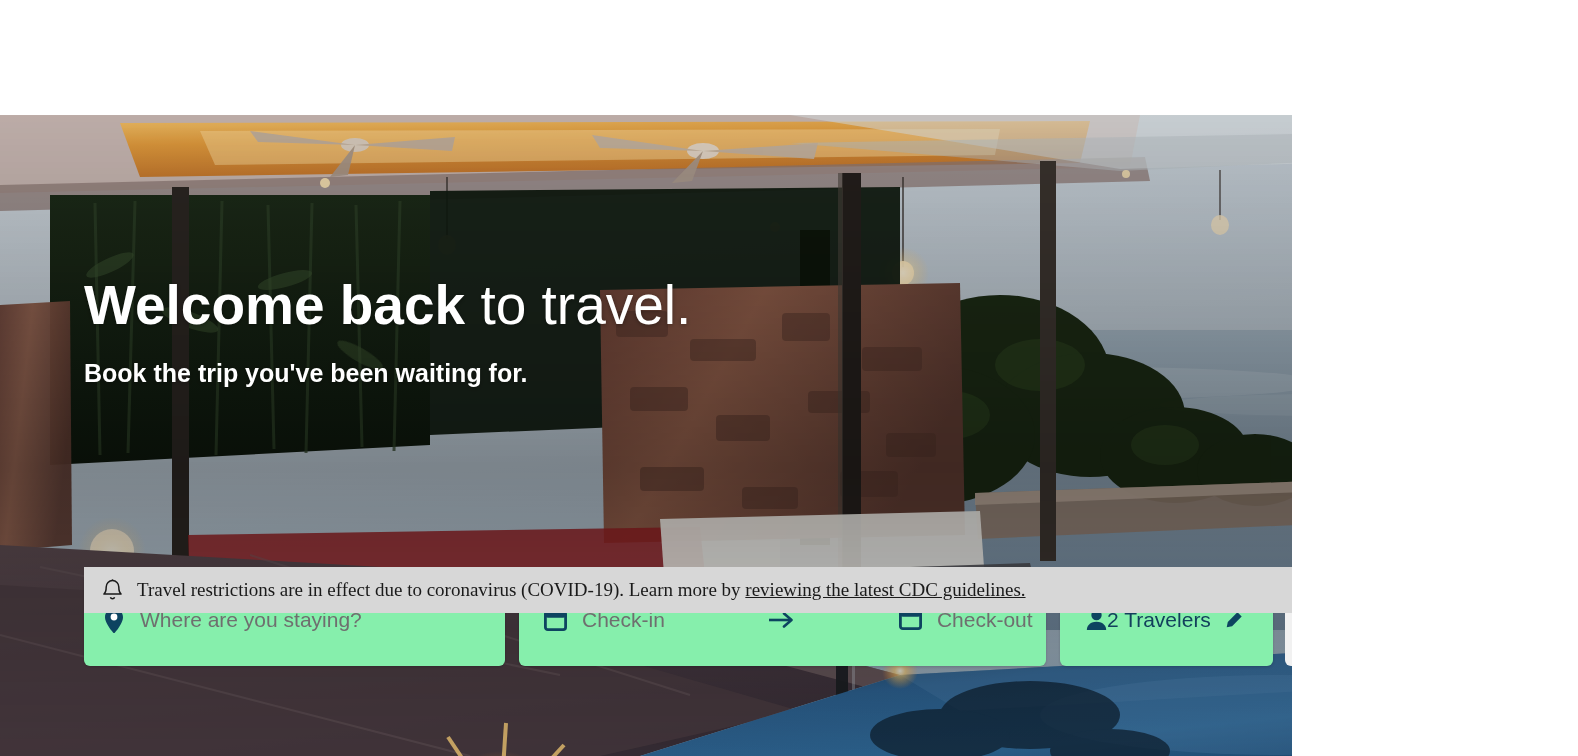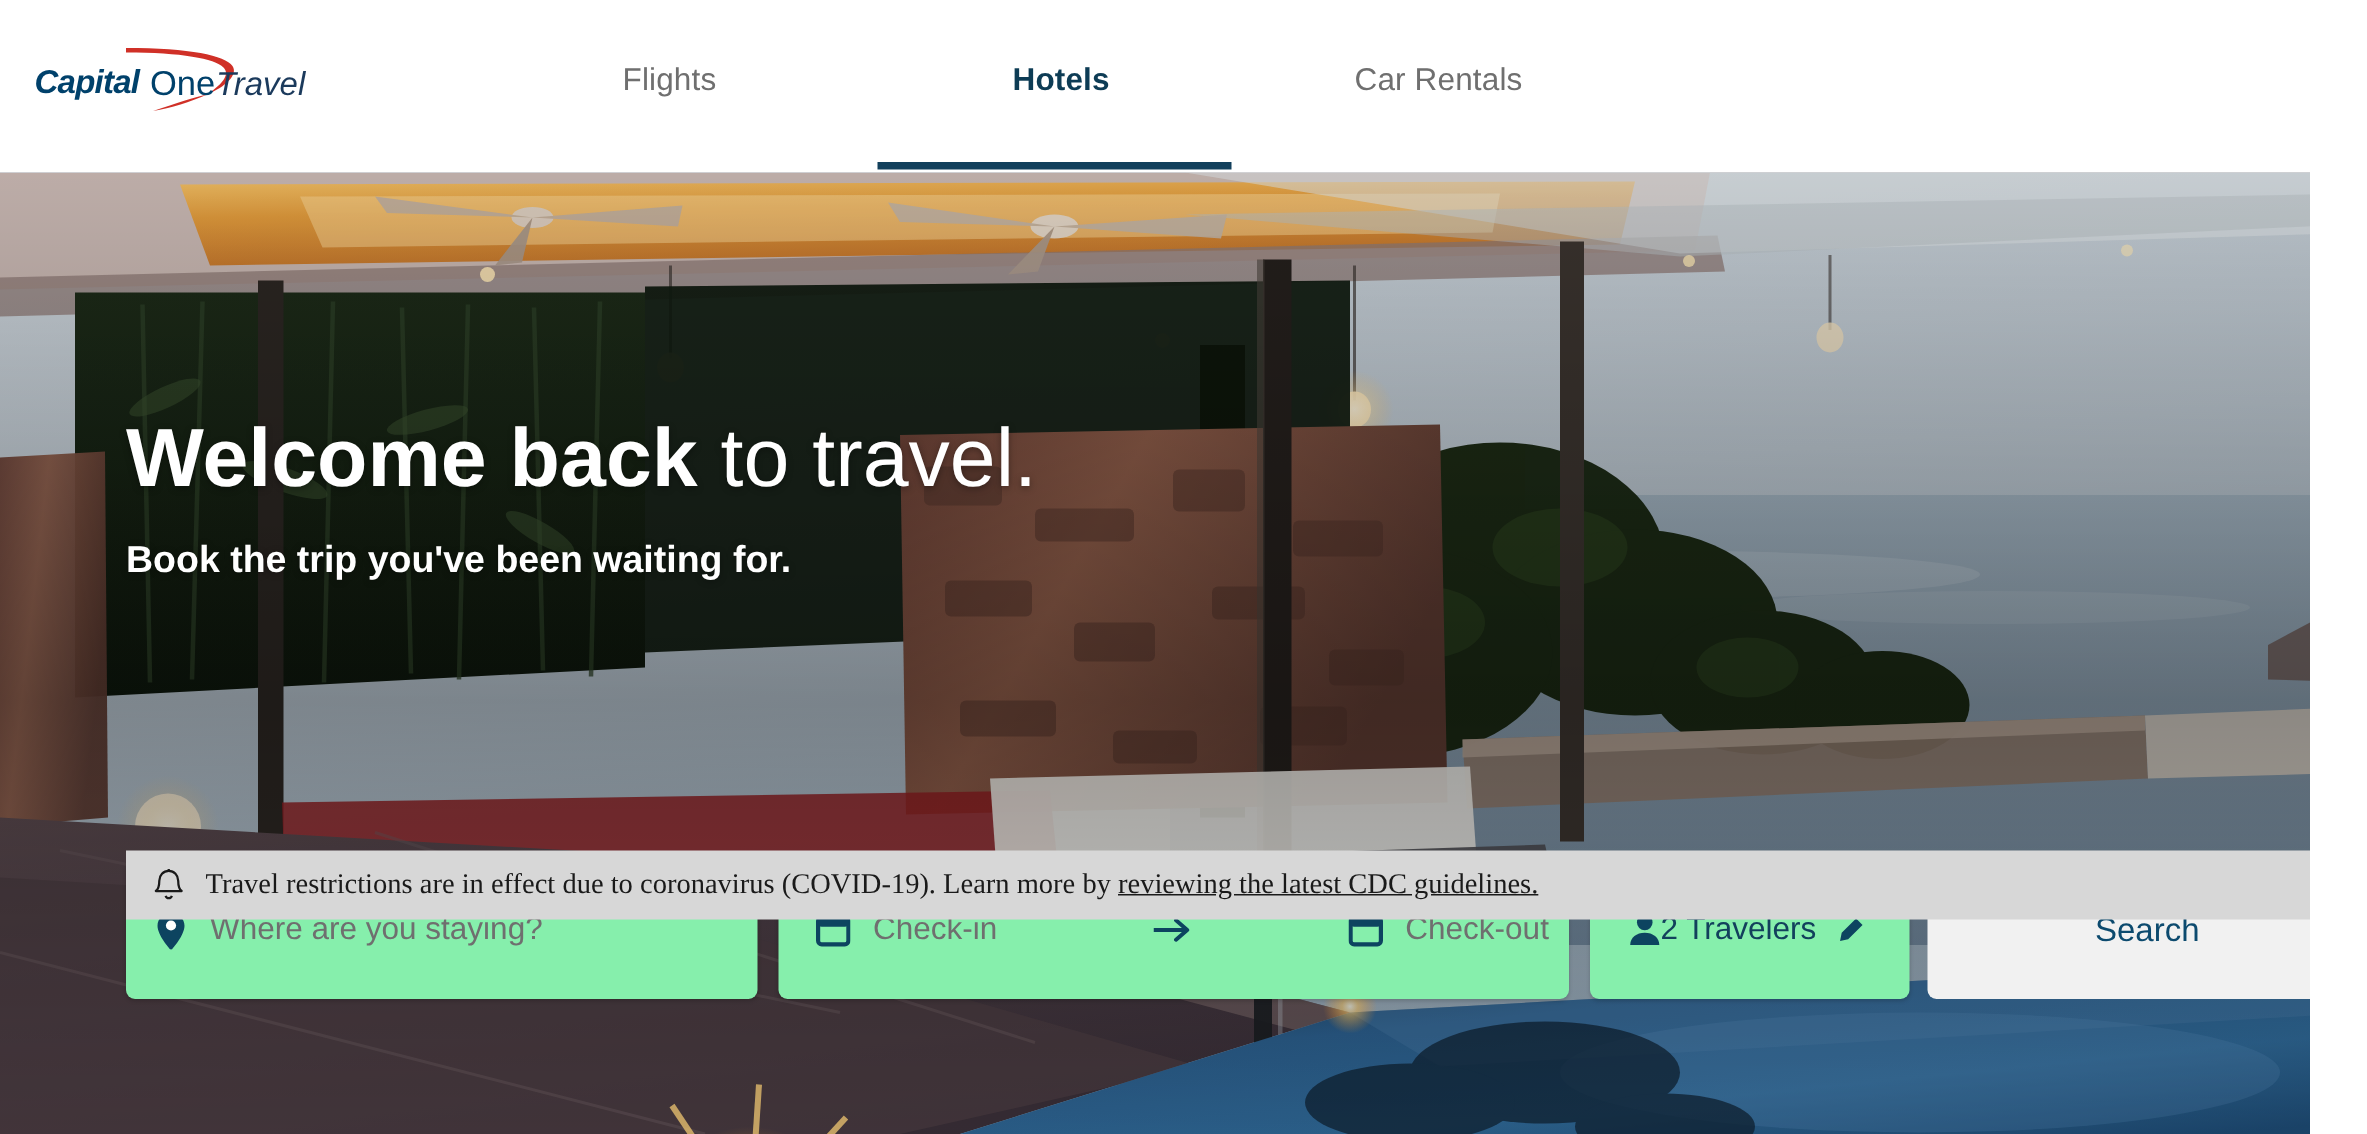--- a/index.html
+++ b/index.html
@@ -35,21 +35,21 @@
   .nav-underline {
     position: absolute; left: 585px; top: 108px;
     width: 236px; height: 5px; background: #12405c;
   }
 
   .rightnav { position: absolute; right: 0; top: 0; height: 115px; }
 
   
   .hero {
     position: absolute; left: 0; top: 115px;
-    width: 1540px; height: 641px;
+    width: 1292px; height: 641px;
     overflow: hidden;
     background: #2a2f3a;
   }
   .hero-svg { position: absolute; left: 0; top: 0; display: block; }
 
   
   .hero-copy { position: absolute; left: 84px; top: 163px; z-index: 20; }
   .headline {
     font-size: 55px; line-height: 1.0; color: #ffffff;
     text-shadow: 0 1px 5px rgba(0,0,0,.35); white-space: nowrap;
@@ -78,21 +78,21 @@
     justify-content: center; box-shadow: none;
   }
 
   .field-icon { display: inline-flex; align-items: center; justify-content: center; flex: 0 0 auto; }
   .field-label { font-size: 21px; color: #6f6f6f; white-space: nowrap; }
   .field-value { font-size: 21px; color: #12405c; white-space: nowrap; }
 
   .dest-label { margin-left: 16px; }
   .checkin-label { margin-left: 15px; }
   .date-arrow { margin: 0 0 0 104px; display: inline-flex; align-items: center; }
-  .checkout-wrap { display: flex; align-items: center; margin-left: 104px; }
+  .checkout-wrap { display: flex; align-items: flex-start; margin-left: 104px; }
   .checkout-label { margin-left: 15px; }
   .travelers-label { }
   .edit-icon-wrap { margin-left: 13px; display: inline-flex; align-items: center; cursor: pointer; }
   .search-label { font-size: 22px; color: #0c4a6e; }
 
   
   .banner {
     position: absolute; left: 84px; top: 452px;
     width: 1494px; height: 46px;
     background: #d7d7d7;
@@ -108,47 +108,20 @@
     position: absolute; right: 18px; top: 50%; transform: translateY(-50%);
     font-size: 26px; line-height: 1; color: #111; font-weight: 700;
     cursor: pointer; font-family: "Liberation Sans", sans-serif;
   }
 </style>
 </head>
 <body>
 
 <div class="page">
 
-  <div class="header">
-
-    <div class="logo-wrap">
-      <svg class="logo-svg" width="200" height="48" viewBox="0 0 200 48" aria-hidden="true">
-        <path d="M62 2 C105 2 128 7 133 14 C137 20 128 28 116 33 C128 25 131 19 127 15 C121 9 99 5 62 5 Z" fill="#d03027"></path>
-        <path d="M116 33 C105 38 92 42 80 44 C95 39 107 35 116 33 Z" fill="#d03027"></path>
-        <text x="1" y="32" font-family="Liberation Sans, sans-serif" font-size="22" font-weight="700" font-style="italic" fill="#00416b" letter-spacing="-0.5">Capital</text>
-        <text x="78" y="33" font-family="Liberation Sans, sans-serif" font-size="23" font-weight="400" fill="#00416b">One</text>
-        <text x="122" y="33" font-family="Liberation Sans, sans-serif" font-size="22" font-weight="400" font-style="italic" fill="#1b3a5c">Travel</text>
-      </svg>
-    </div>
-
-    <div class="mainnav">
-      <div class="navitem" style="left:35px;">Flights</div>
-      <div class="navitem active" style="left:295px;">Hotels</div>
-      <div class="navitem" style="left:523px;">Car Rentals</div>
-    </div>
-    <div class="nav-underline"></div>
-
-    <div class="rightnav">
-      
-      
-      
-      
-      
-    </div>
-  </div>
 
   <div class="hero">
     <svg class="hero-svg" width="1578" height="641" viewBox="0 0 1578 641" aria-hidden="true">
       <defs>
         <linearGradient id="sky" x1="0" y1="0" x2="0.25" y2="1">
           <stop offset="0%" stop-color="#cfd6dc"></stop>
           <stop offset="45%" stop-color="#b9c4cd"></stop>
           <stop offset="100%" stop-color="#92a5b4"></stop>
         </linearGradient>
         <linearGradient id="sea" x1="0" y1="0" x2="0" y2="1">

